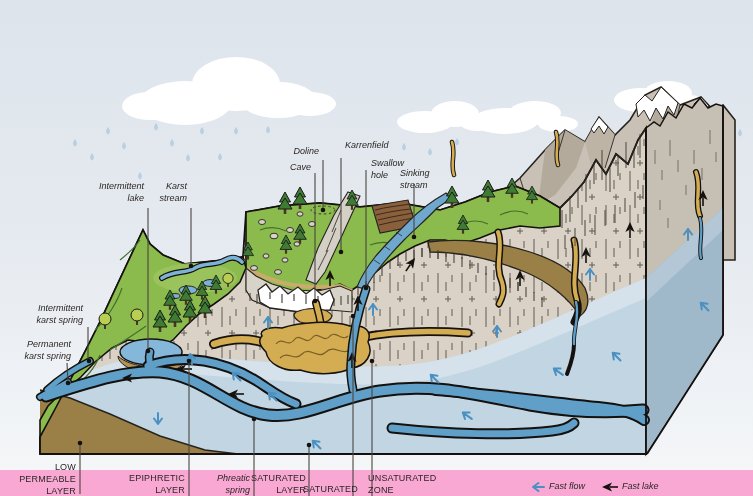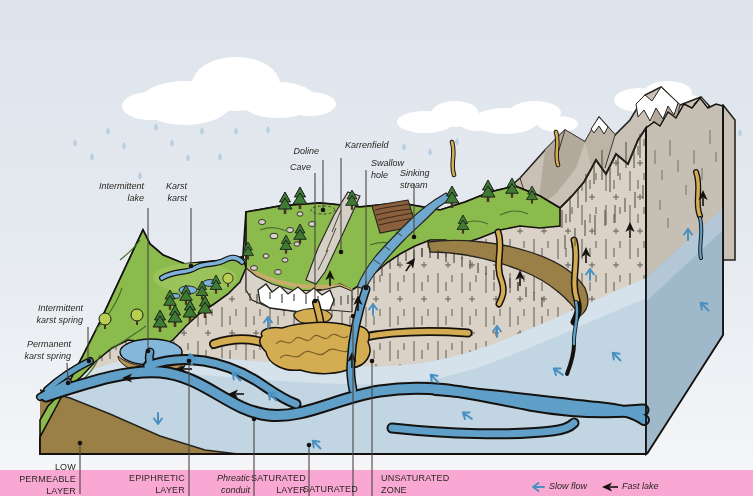--- a/index.html
+++ b/index.html
@@ -351,32 +351,32 @@
 <div class="lbl r" style="left:259px;top:146px;width:60px">Doline</div>
 <div class="lbl r" style="left:251px;top:162px;width:60px">Cave</div>
 <div class="lbl" style="left:345px;top:140px;width:70px">Karrenfield</div>
 <div class="lbl" style="left:371px;top:158px;width:60px">Swallow
 hole</div>
 <div class="lbl" style="left:400px;top:168px;width:60px">Sinking
 stream</div>
 <div class="lbl r" style="left:64px;top:181px;width:80px">Intermittent
 lake</div>
 <div class="lbl r" style="left:132px;top:181px;width:55px">Karst
-karst</div>
+stream</div>
 <div class="lbl r" style="left:3px;top:303px;width:80px">Intermittent
 karst spring</div>
 <div class="lbl r" style="left:8px;top:339px;width:63px">Permanent
 karst spring</div>
 <div class="lbl r caps" style="left:6px;top:462px;width:70px">LOW
 PERMEABLE
 LAYER</div>
 <div class="lbl r caps" style="left:115px;top:473px;width:70px">EPIPHRETIC
 LAYER</div>
 <div class="lbl r" style="left:190px;top:473px;width:60px">Phreatic
-conduit</div>
+spring</div>
 <div class="lbl r caps" style="left:246px;top:473px;width:60px">SATURATED
 LAYER</div>
 <div class="lbl r caps" style="left:303px;top:484px;width:46px">SATURATED</div>
-<div class="lbl caps" style="left:381px;top:473px;width:70px">UNSATURATED
+<div class="lbl caps" style="left:368px;top:473px;width:70px">UNSATURATED
 ZONE</div>
-<div class="lbl" style="left:549px;top:481px;width:50px">Slow flow</div>
+<div class="lbl" style="left:549px;top:481px;width:50px">Fast flow</div>
 <div class="lbl" style="left:622px;top:481px;width:50px">Fast lake</div>
 </div>
 
 </body></html>

